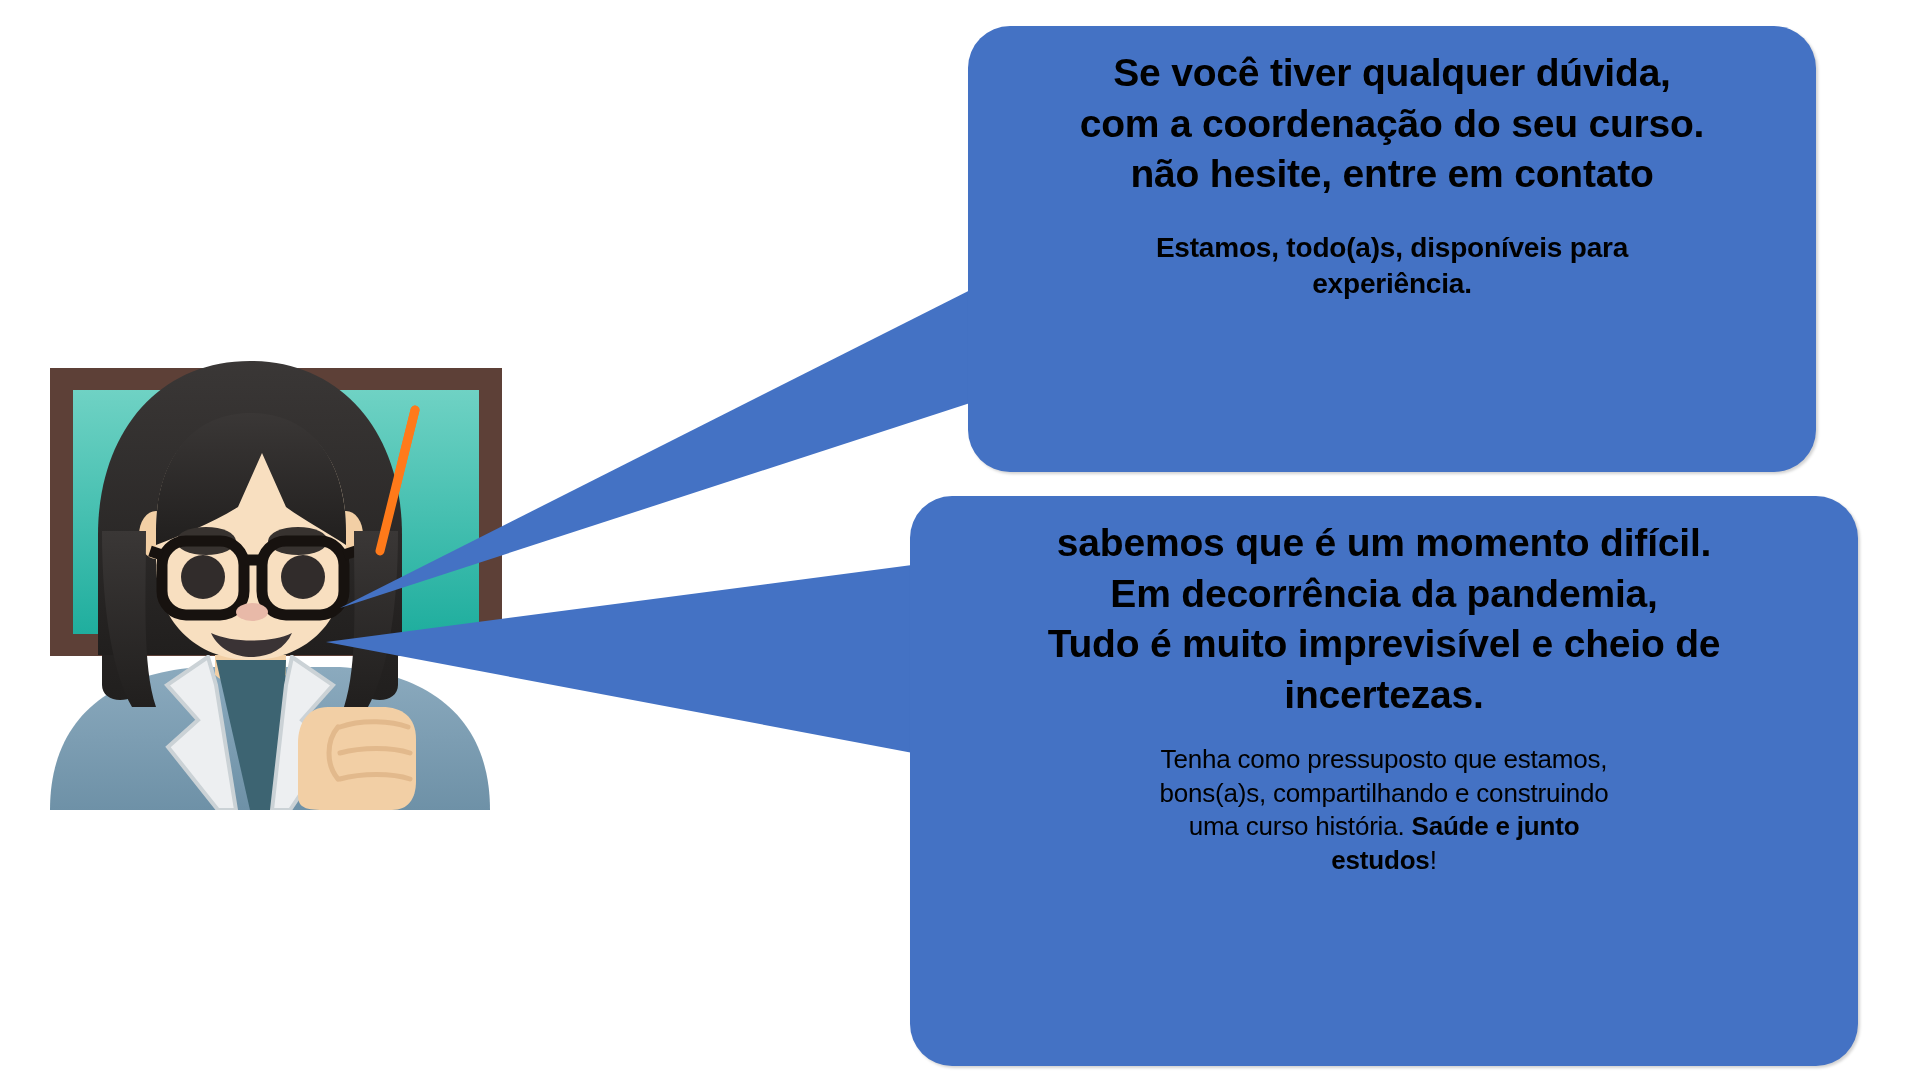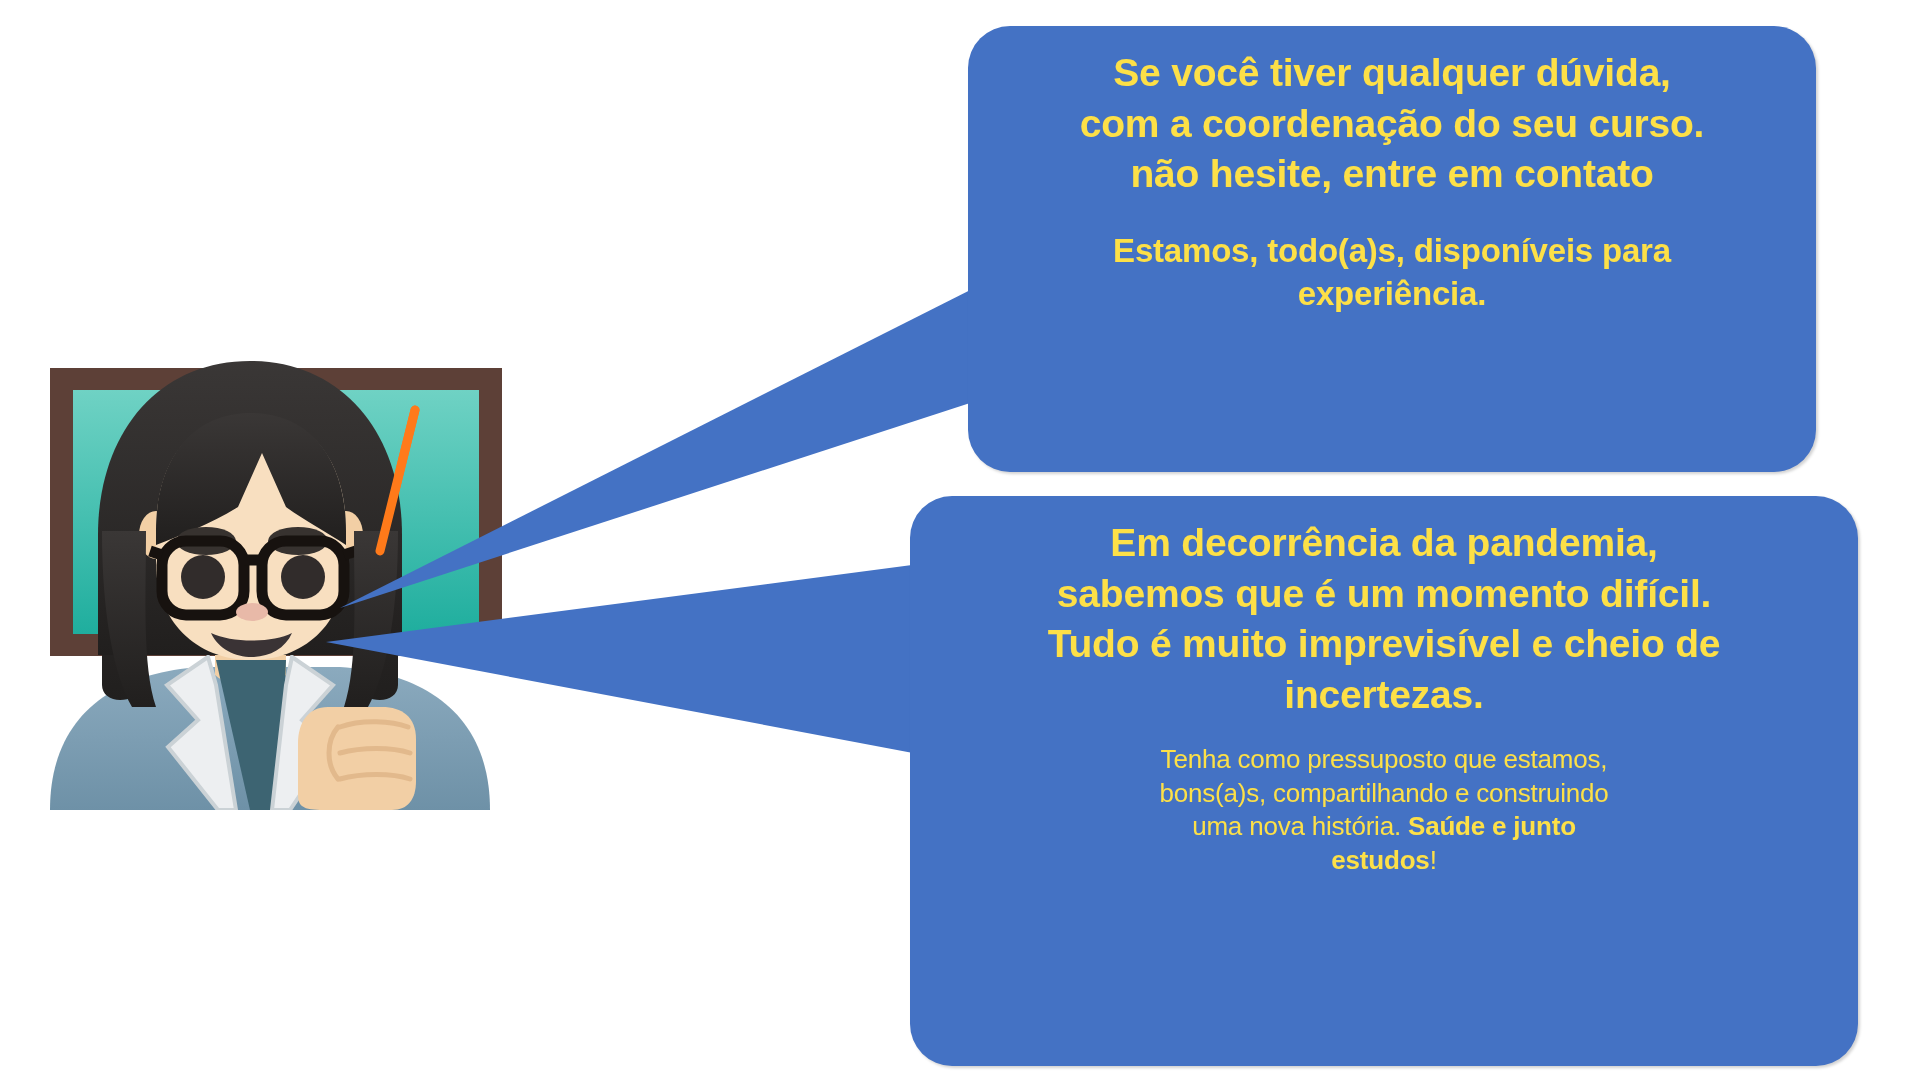--- a/index.html
+++ b/index.html
@@ -33,21 +33,21 @@
   .teacher-illustration svg {
     display: block;
     width: 470px;
     height: 455px;
   }
 
   
   .bubble {
     position: absolute;
     background: #4472C4;
-    color: #fde047;
+    color: #000000;
     box-sizing: border-box;
     text-align: center;
     box-shadow: 2px 2px 3px rgba(0,0,0,0.18);
   }
   .bubble-one {
     left: 968px;
     top: 26px;
     width: 848px;
     height: 446px;
     border-radius: 42px;
@@ -66,21 +66,21 @@
     display: block;
     line-height: 1.30;
     letter-spacing: -0.2px;
   }
   .b-head {
     font-weight: bold;
     font-size: 39px;
   }
   .b-sub {
     font-weight: bold;
-    font-size: 33px;
+    font-size: 28px;
   }
   .b-body {
     font-weight: normal;
     font-size: 26px;
   }
   .b-body b { font-weight: bold; }
 
   .gap-sm { height: 22px; }
   .gap-md { height: 30px; }
 
@@ -188,24 +188,24 @@
   <div class="bubble bubble-one">
     <span class="line b-head">Se você tiver qualquer dúvida,</span>
     <span class="line b-head">com a coordenação do seu curso.</span>
     <span class="line b-head">não hesite, entre em contato</span>
     <div class="gap-md"></div>
     <span class="line b-sub">Estamos, todo(a)s, disponíveis para</span>
     <span class="line b-sub">experiência.</span>
   </div>
 
   <div class="bubble bubble-two">
+    <span class="line b-head">sabemos que é um momento difícil.</span>
     <span class="line b-head">Em decorrência da pandemia,</span>
-    <span class="line b-head">sabemos que é um momento difícil.</span>
     <span class="line b-head">Tudo é muito imprevisível e cheio de</span>
     <span class="line b-head">incertezas.</span>
     <div class="gap-sm"></div>
     <span class="line b-body">Tenha como pressuposto que estamos,</span>
     <span class="line b-body">bons(a)s, compartilhando e construindo</span>
-    <span class="line b-body"><span>uma nova história. </span><b>Saúde e junto</b></span>
+    <span class="line b-body"><span>uma curso história. </span><b>Saúde e junto</b></span>
     <span class="line b-body"><b>estudos</b><span>!</span></span>
   </div>
 
 </div>
 
 </body></html>

